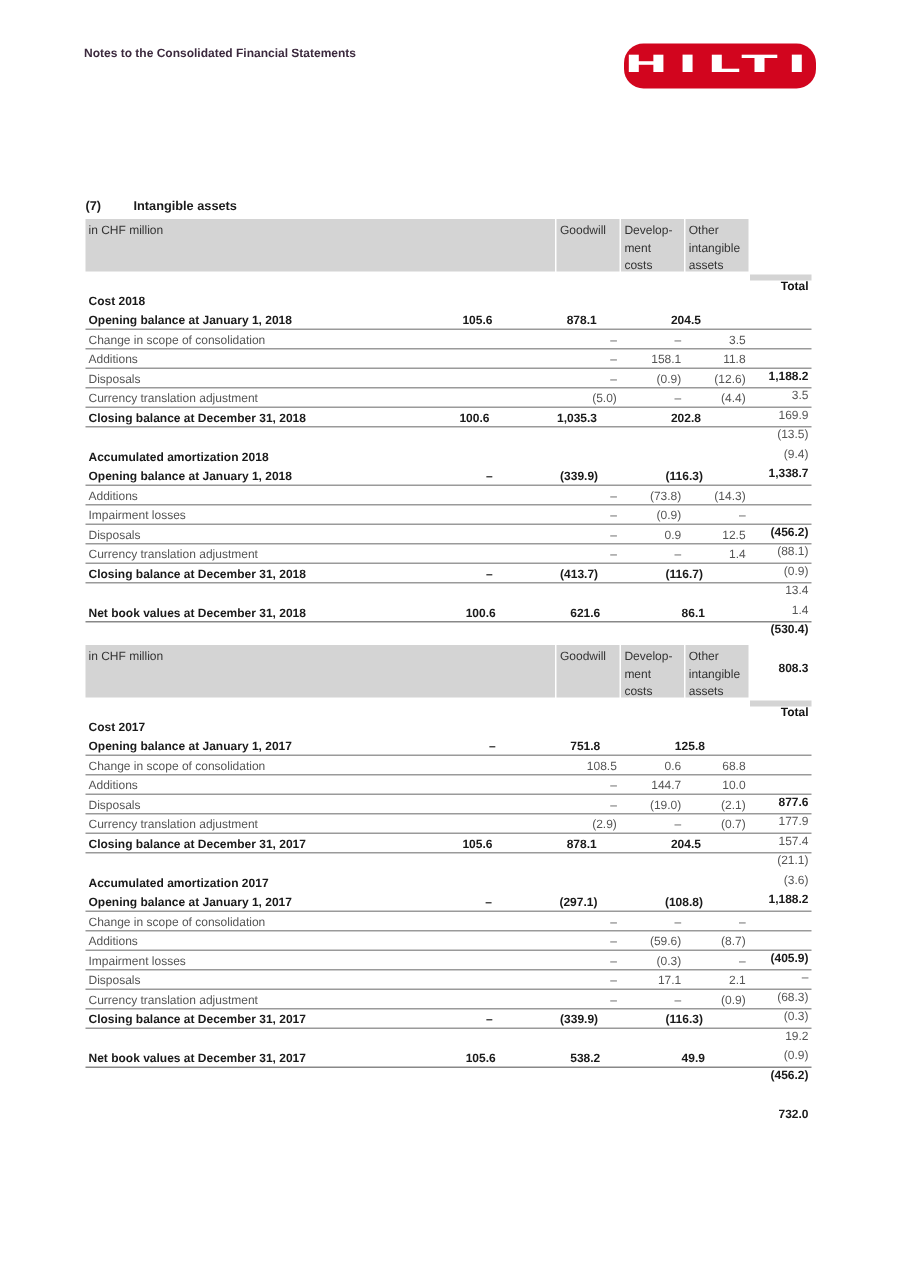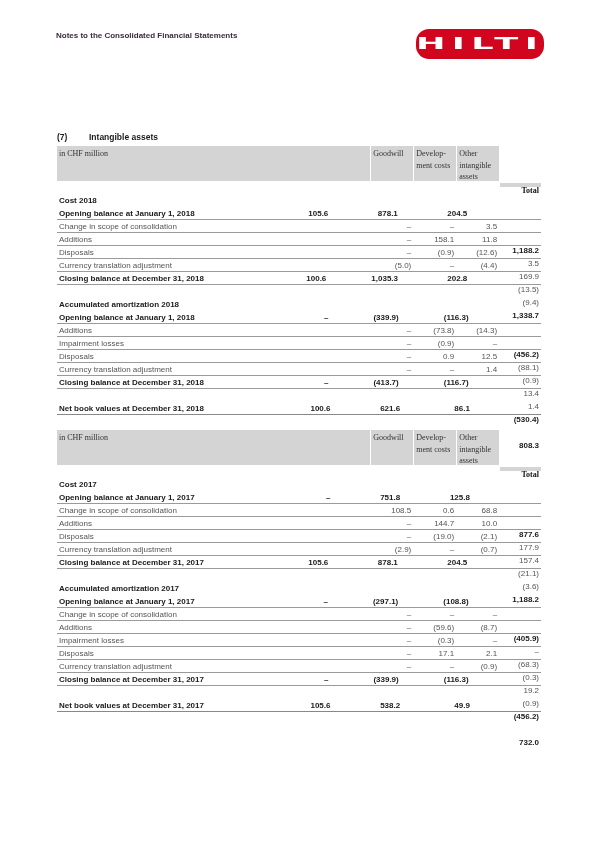--- a/index.html
+++ b/index.html
@@ -7,21 +7,21 @@
          font-family: "Liberation Sans", sans-serif; color: #1a1a1a; }
   .page-header-title { position: absolute; left: 56px; top: 31px; font-size: 8px; font-weight: bold; color: #3c2a3e; }
   .logo { position: absolute; left: 416px; top: 29px; width: 128px; height: 30px; background: #d2051e; display: flex; align-items: center; justify-content: center; border-radius: 13px; }
   .logo-text { color: #ffffff; font-weight: bold; font-size: 22px; letter-spacing: 4px; transform: scaleX(1.6) scaleY(0.72); font-family: "DejaVu Sans", sans-serif; line-height: 1; }
   .section-title { position: absolute; left: 57px; top: 132px; font-size: 8.5px; font-weight: bold; }
   .section-title .num { display: inline-block; width: 32px; }
 
   .tbl { position: absolute; left: 57px; width: 484px; font-size: 8px; }
   .tbl-grid { position: relative; }
   .hdr { display: flex; height: 35px; margin-bottom: 0; }
-  .hdr > div { background: #d4d4d4; padding: 2px 2px; box-sizing: border-box; line-height: 11.5px; color: #333; font-family: Liberation Serif, serif; }
+  .hdr > div { background: #d4d4d4; padding: 2px 2px; box-sizing: border-box; line-height: 11.5px; color: #333; }
   .c-label { width: 314px; }
   .c-gw { width: 42px; margin-left: 1px; }
   .c-dev { width: 42px; margin-left: 1px; }
   .c-oth { width: 42px; margin-left: 1px; }
   .c-tot { width: 41px; margin-left: 1px; text-align: right; margin-top: 37px; }
   .hdr .c-tot { font-weight: bold; color: #111; }
 
   .row { display: flex; height: 13px; line-height: 13px; border-bottom: 1px solid #9a9a9a; box-sizing: border-box; }
   .row > div { padding: 0 2px; box-sizing: border-box; white-space: nowrap; }
   .row .c-gw, .row .c-dev, .row .c-oth, .row .c-tot { text-align: right; }

